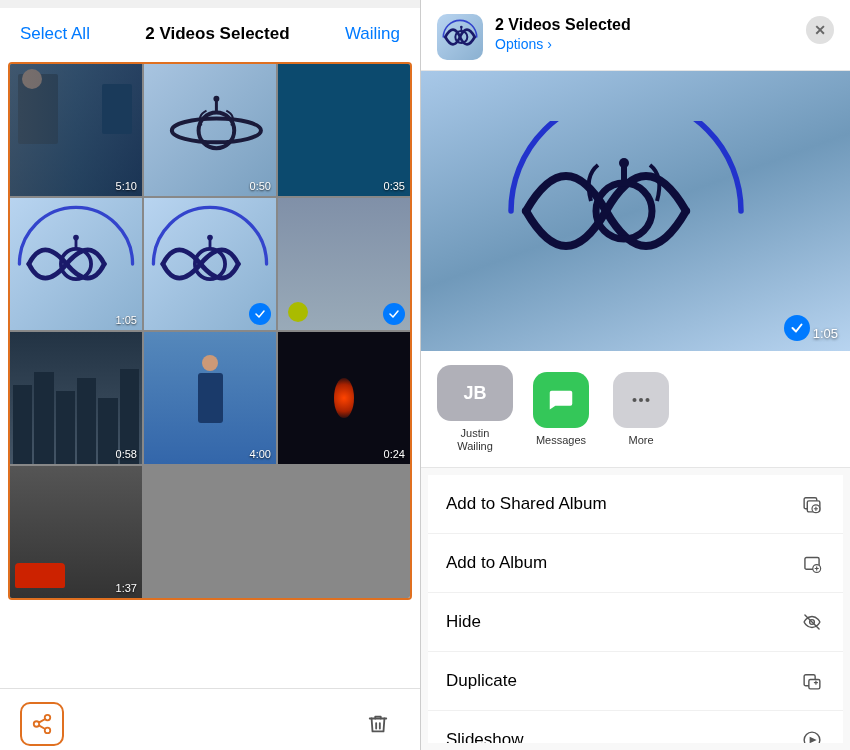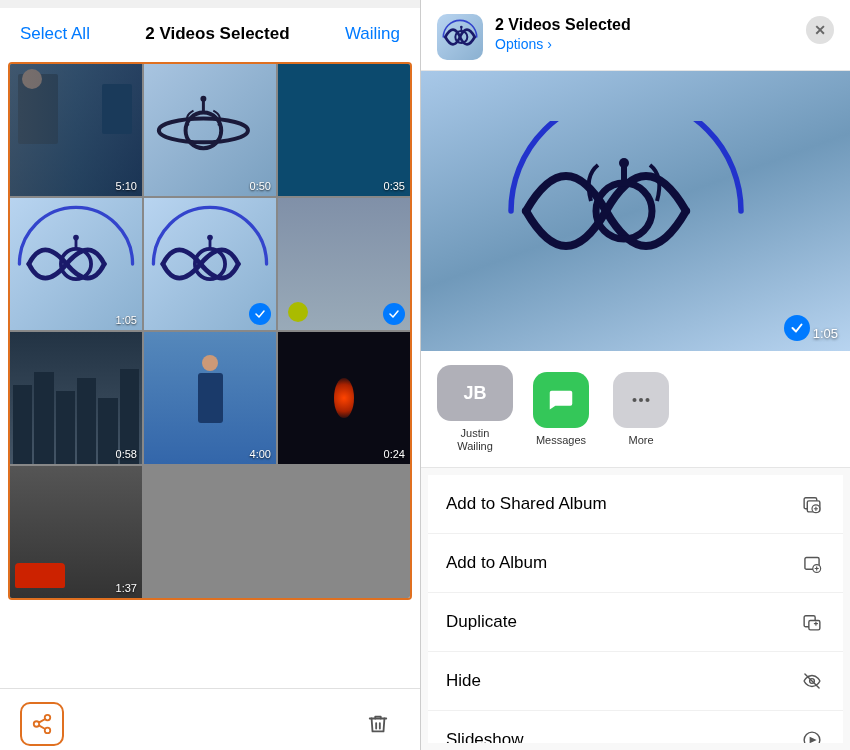--- a/index.html
+++ b/index.html
@@ -92,21 +92,21 @@
       justify-content: center;
     }
     .selected-badge svg {
       width: 12px;
       height: 12px;
     }
     .cell-logo {
       background: linear-gradient(135deg, #a8c4e0, #7aa0c0);
       display: flex;
       align-items: center;
-      justify-content: flex-start;
+      justify-content: flex-end;
     }
     .cell-black {
       background: #0c4a6e;
     }
     .cell-blue-logo {
       background: linear-gradient(135deg, #b8d4f0, #8ab0d0);
       display: flex;
       align-items: center;
       justify-content: center;
     }
@@ -648,42 +648,42 @@
       <span class="menu-item-icon">
         <svg viewBox="0 0 28 28" fill="none" xmlns="http://www.w3.org/2000/svg">
           <rect x="5" y="7" width="18" height="15" rx="2" stroke="#555" stroke-width="1.8"></rect>
           <circle cx="20" cy="21" r="5" fill="white" stroke="#555" stroke-width="1.5"></circle>
           <path d="M18 21h4M20 19v4" stroke="#555" stroke-width="1.5" stroke-linecap="round"></path>
         </svg>
       </span>
     </div>
 
     <div class="menu-item">
+      <span class="menu-item-label">Hide</span>
+      <span class="menu-item-icon">
+        <svg viewBox="0 0 28 28" fill="none" xmlns="http://www.w3.org/2000/svg">
+          <path d="M4 14s3-7 10-7 10 7 10 7-3 7-10 7-10-7-10-7z" stroke="#555" stroke-width="1.8"></path>
+          <circle cx="14" cy="14" r="3" stroke="#555" stroke-width="1.8"></circle>
+          <line x1="5" y1="5" x2="23" y2="23" stroke="#555" stroke-width="1.8" stroke-linecap="round"></line>
+        </svg>
+      </span>
+    </div>
+
+    <div class="menu-item">
       <span class="menu-item-label">Duplicate</span>
       <span class="menu-item-icon">
         <svg viewBox="0 0 28 28" fill="none" xmlns="http://www.w3.org/2000/svg">
           <rect x="4" y="6" width="14" height="14" rx="2" stroke="#555" stroke-width="1.8"></rect>
           <rect x="10" y="12" width="14" height="12" rx="2" stroke="#555" stroke-width="1.8" fill="white"></rect>
           <path d="M17 16h4M19 14v4" stroke="#555" stroke-width="1.5" stroke-linecap="round"></path>
         </svg>
       </span>
     </div>
 
     <div class="menu-item">
-      <span class="menu-item-label">Hide</span>
-      <span class="menu-item-icon">
-        <svg viewBox="0 0 28 28" fill="none" xmlns="http://www.w3.org/2000/svg">
-          <path d="M4 14s3-7 10-7 10 7 10 7-3 7-10 7-10-7-10-7z" stroke="#555" stroke-width="1.8"></path>
-          <circle cx="14" cy="14" r="3" stroke="#555" stroke-width="1.8"></circle>
-          <line x1="5" y1="5" x2="23" y2="23" stroke="#555" stroke-width="1.8" stroke-linecap="round"></line>
-        </svg>
-      </span>
-    </div>
-
-    <div class="menu-item">
       <span class="menu-item-label">Slideshow</span>
       <span class="menu-item-icon">
         <svg viewBox="0 0 28 28" fill="none" xmlns="http://www.w3.org/2000/svg">
           <circle cx="14" cy="14" r="10" stroke="#555" stroke-width="1.8"></circle>
           <polygon points="11,10 20,14 11,18" fill="#555"></polygon>
         </svg>
       </span>
     </div>
   </div>
 </div>

